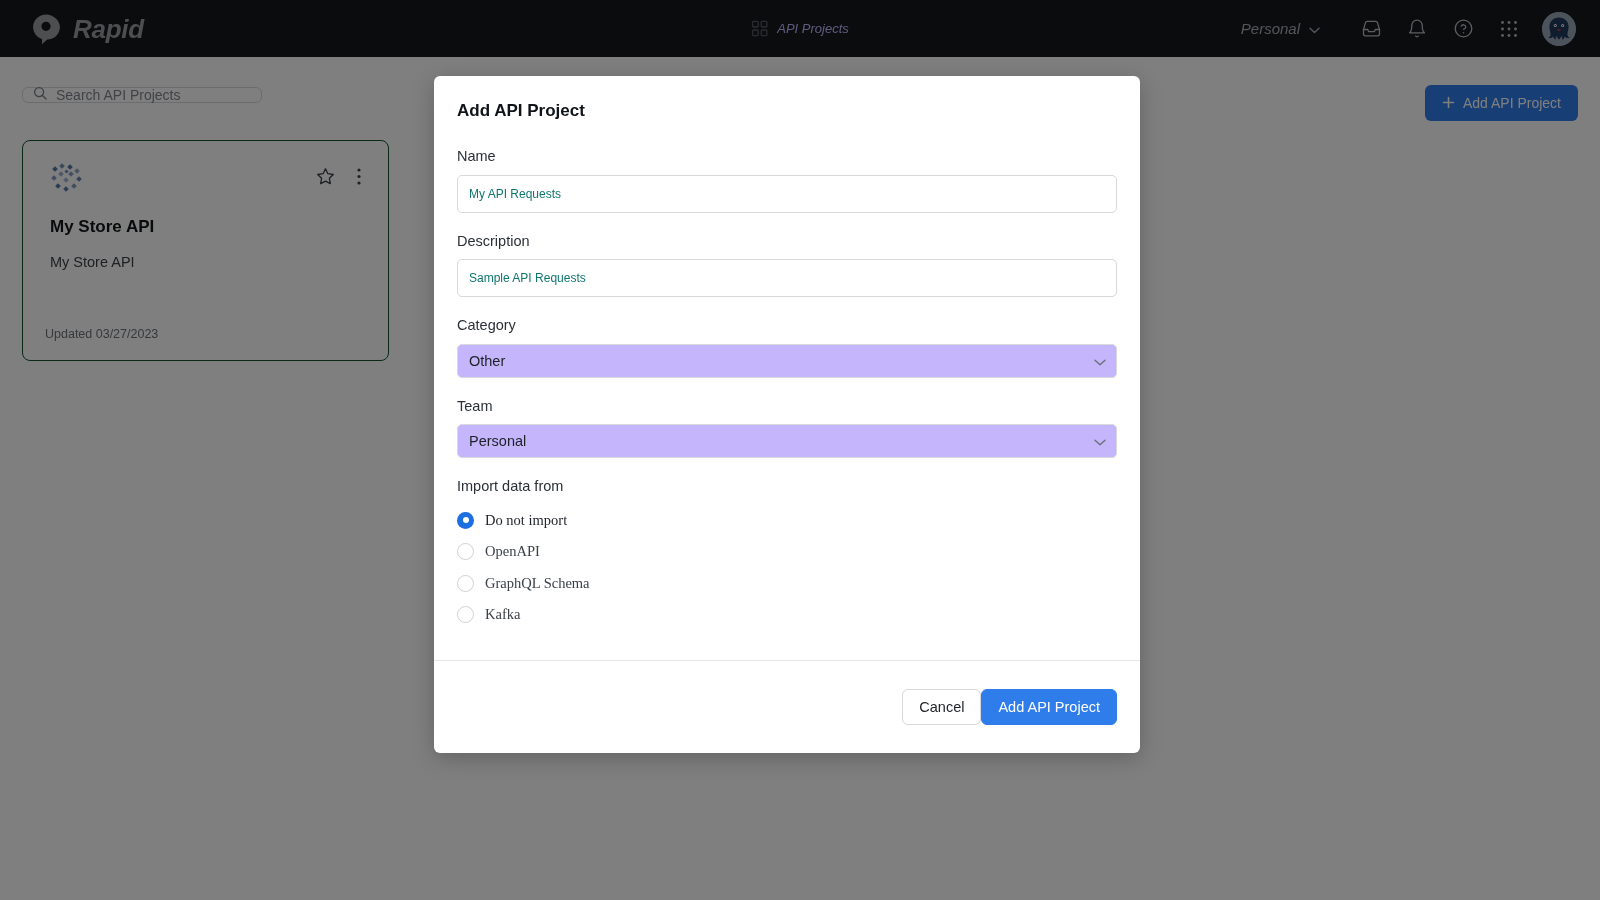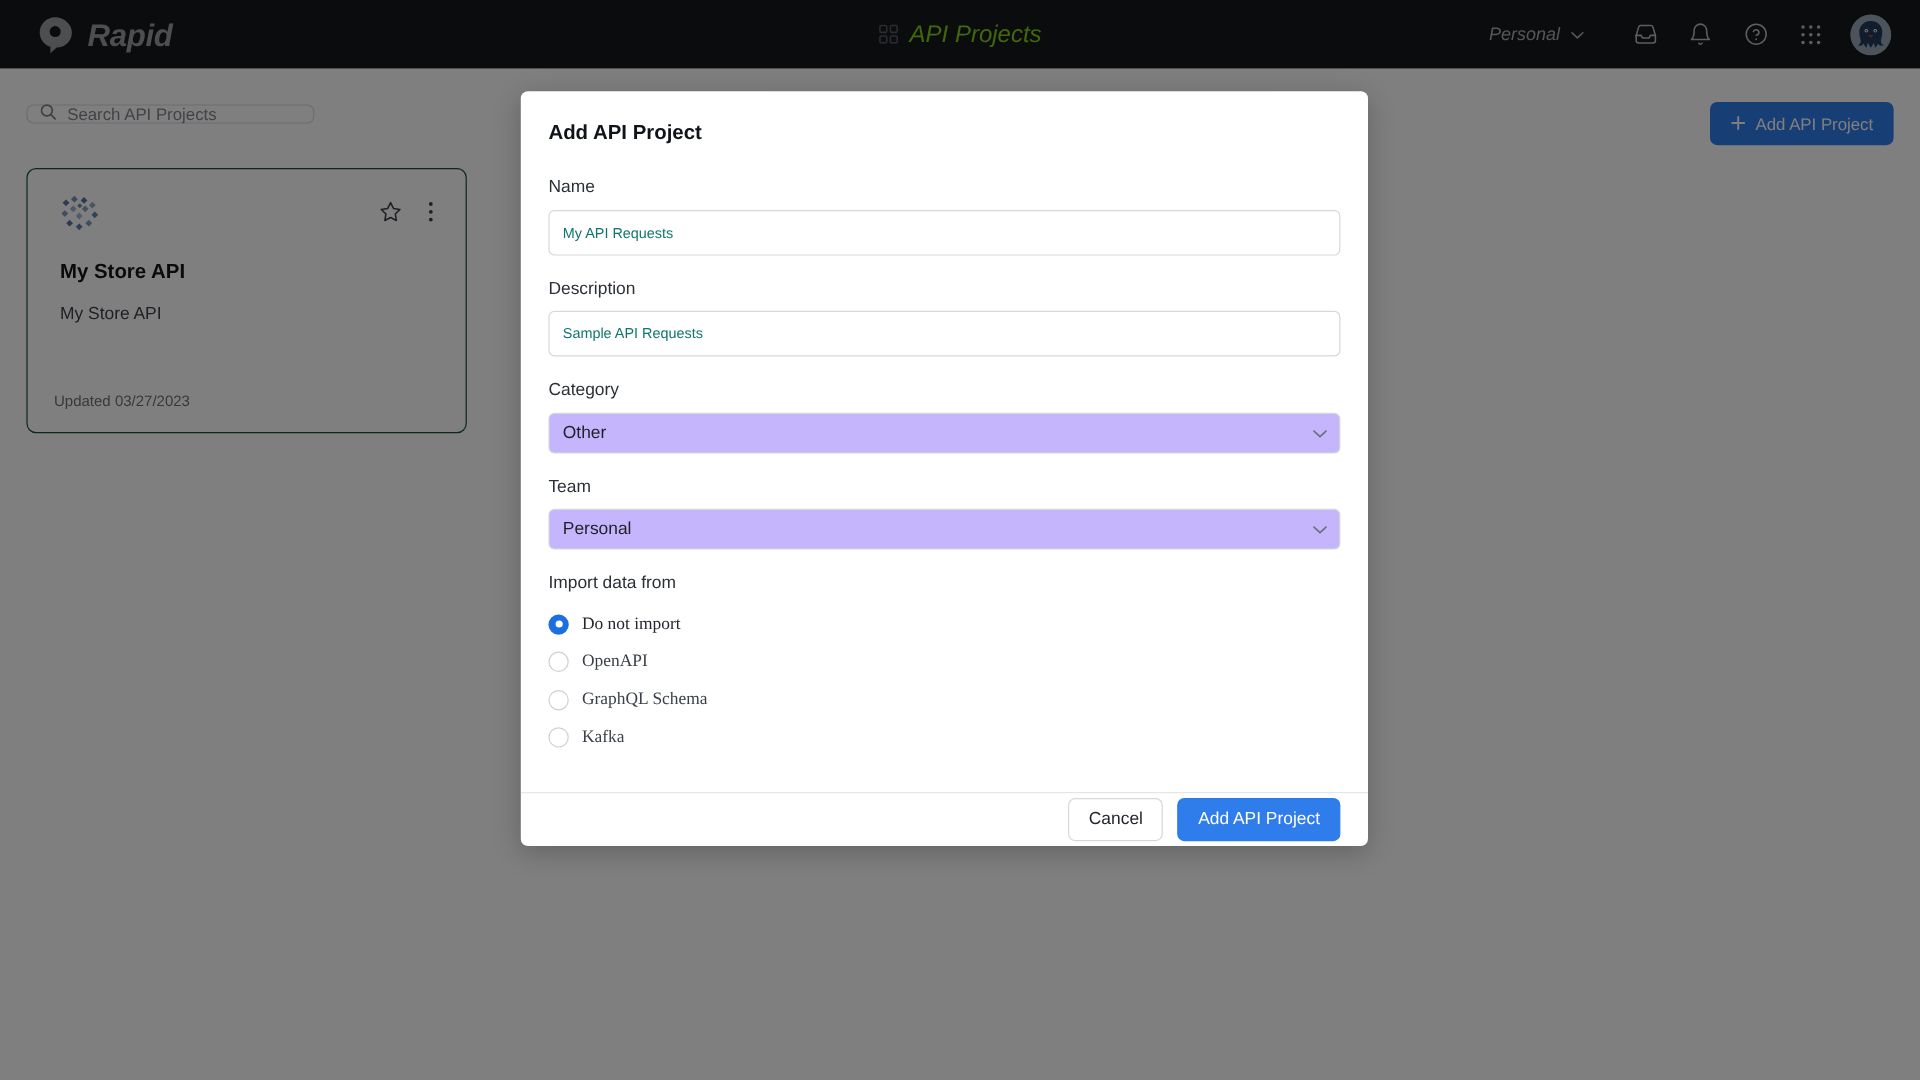--- a/index.html
+++ b/index.html
@@ -49,22 +49,22 @@
 
   .nav-center {
     position: absolute;
     left: 50%;
     transform: translateX(-50%);
     display: flex;
     align-items: center;
     gap: 9px;
   }
   .nav-center-label {
-    font-size: 20px;
-    color: #84cc16;
+    font-size: 13px;
+    color: #c4b5fd;
     line-height: 1;
   }
   .grid-icon { width: 17px; height: 17px; display: block; }
 
   .nav-right {
     position: absolute;
     right: 24px;
     display: flex;
     align-items: center;
     gap: 0;
@@ -302,25 +302,24 @@
   }
   .radio-label {
     font-size: 14.5px;
     color: #3b4048;
     line-height: 1;
   }
   .radio-row.selected .radio-label { color: #23272d; }
 
   .modal-footer {
     border-top: 1px solid #e4e6ea;
-    padding: 4px 23px;
+    padding: 28px 23px;
     display: flex;
     justify-content: flex-end;
     align-items: center;
-    gap: 12px;
   }
   .btn {
     height: 36px;
     border-radius: 6px;
     font-family: "Liberation Sans", sans-serif;
     font-size: 14.5px;
     padding: 0 16px;
     cursor: pointer;
     line-height: 1;
   }

